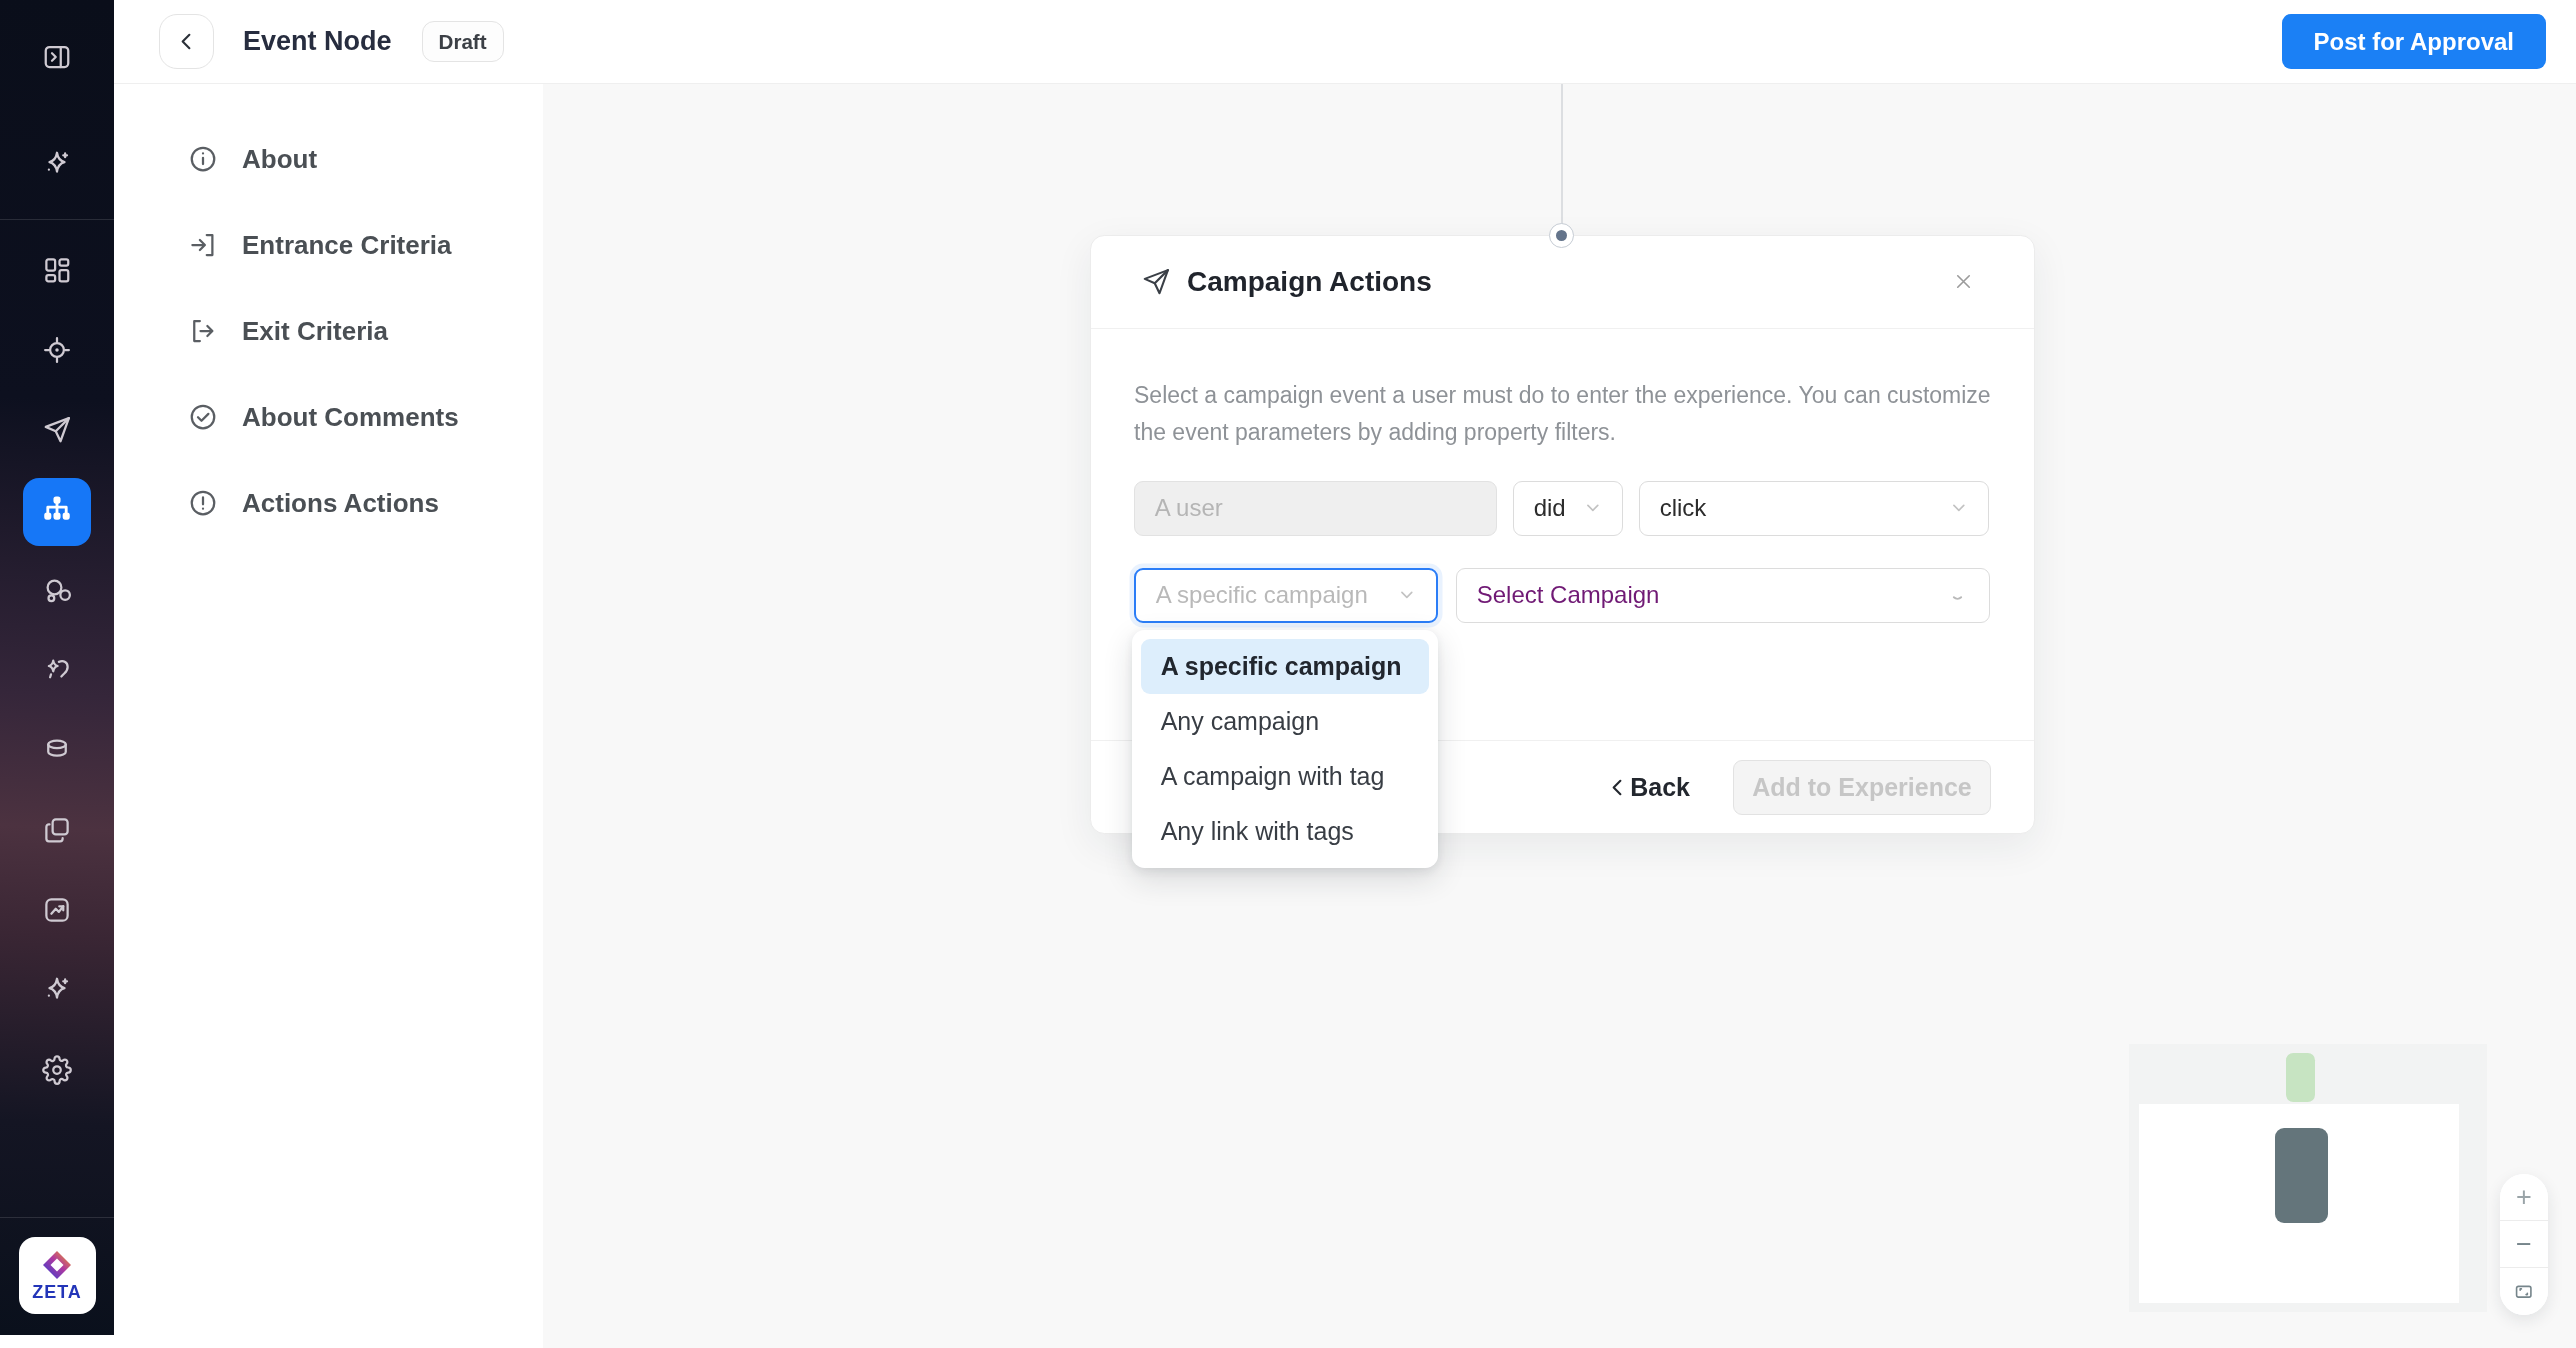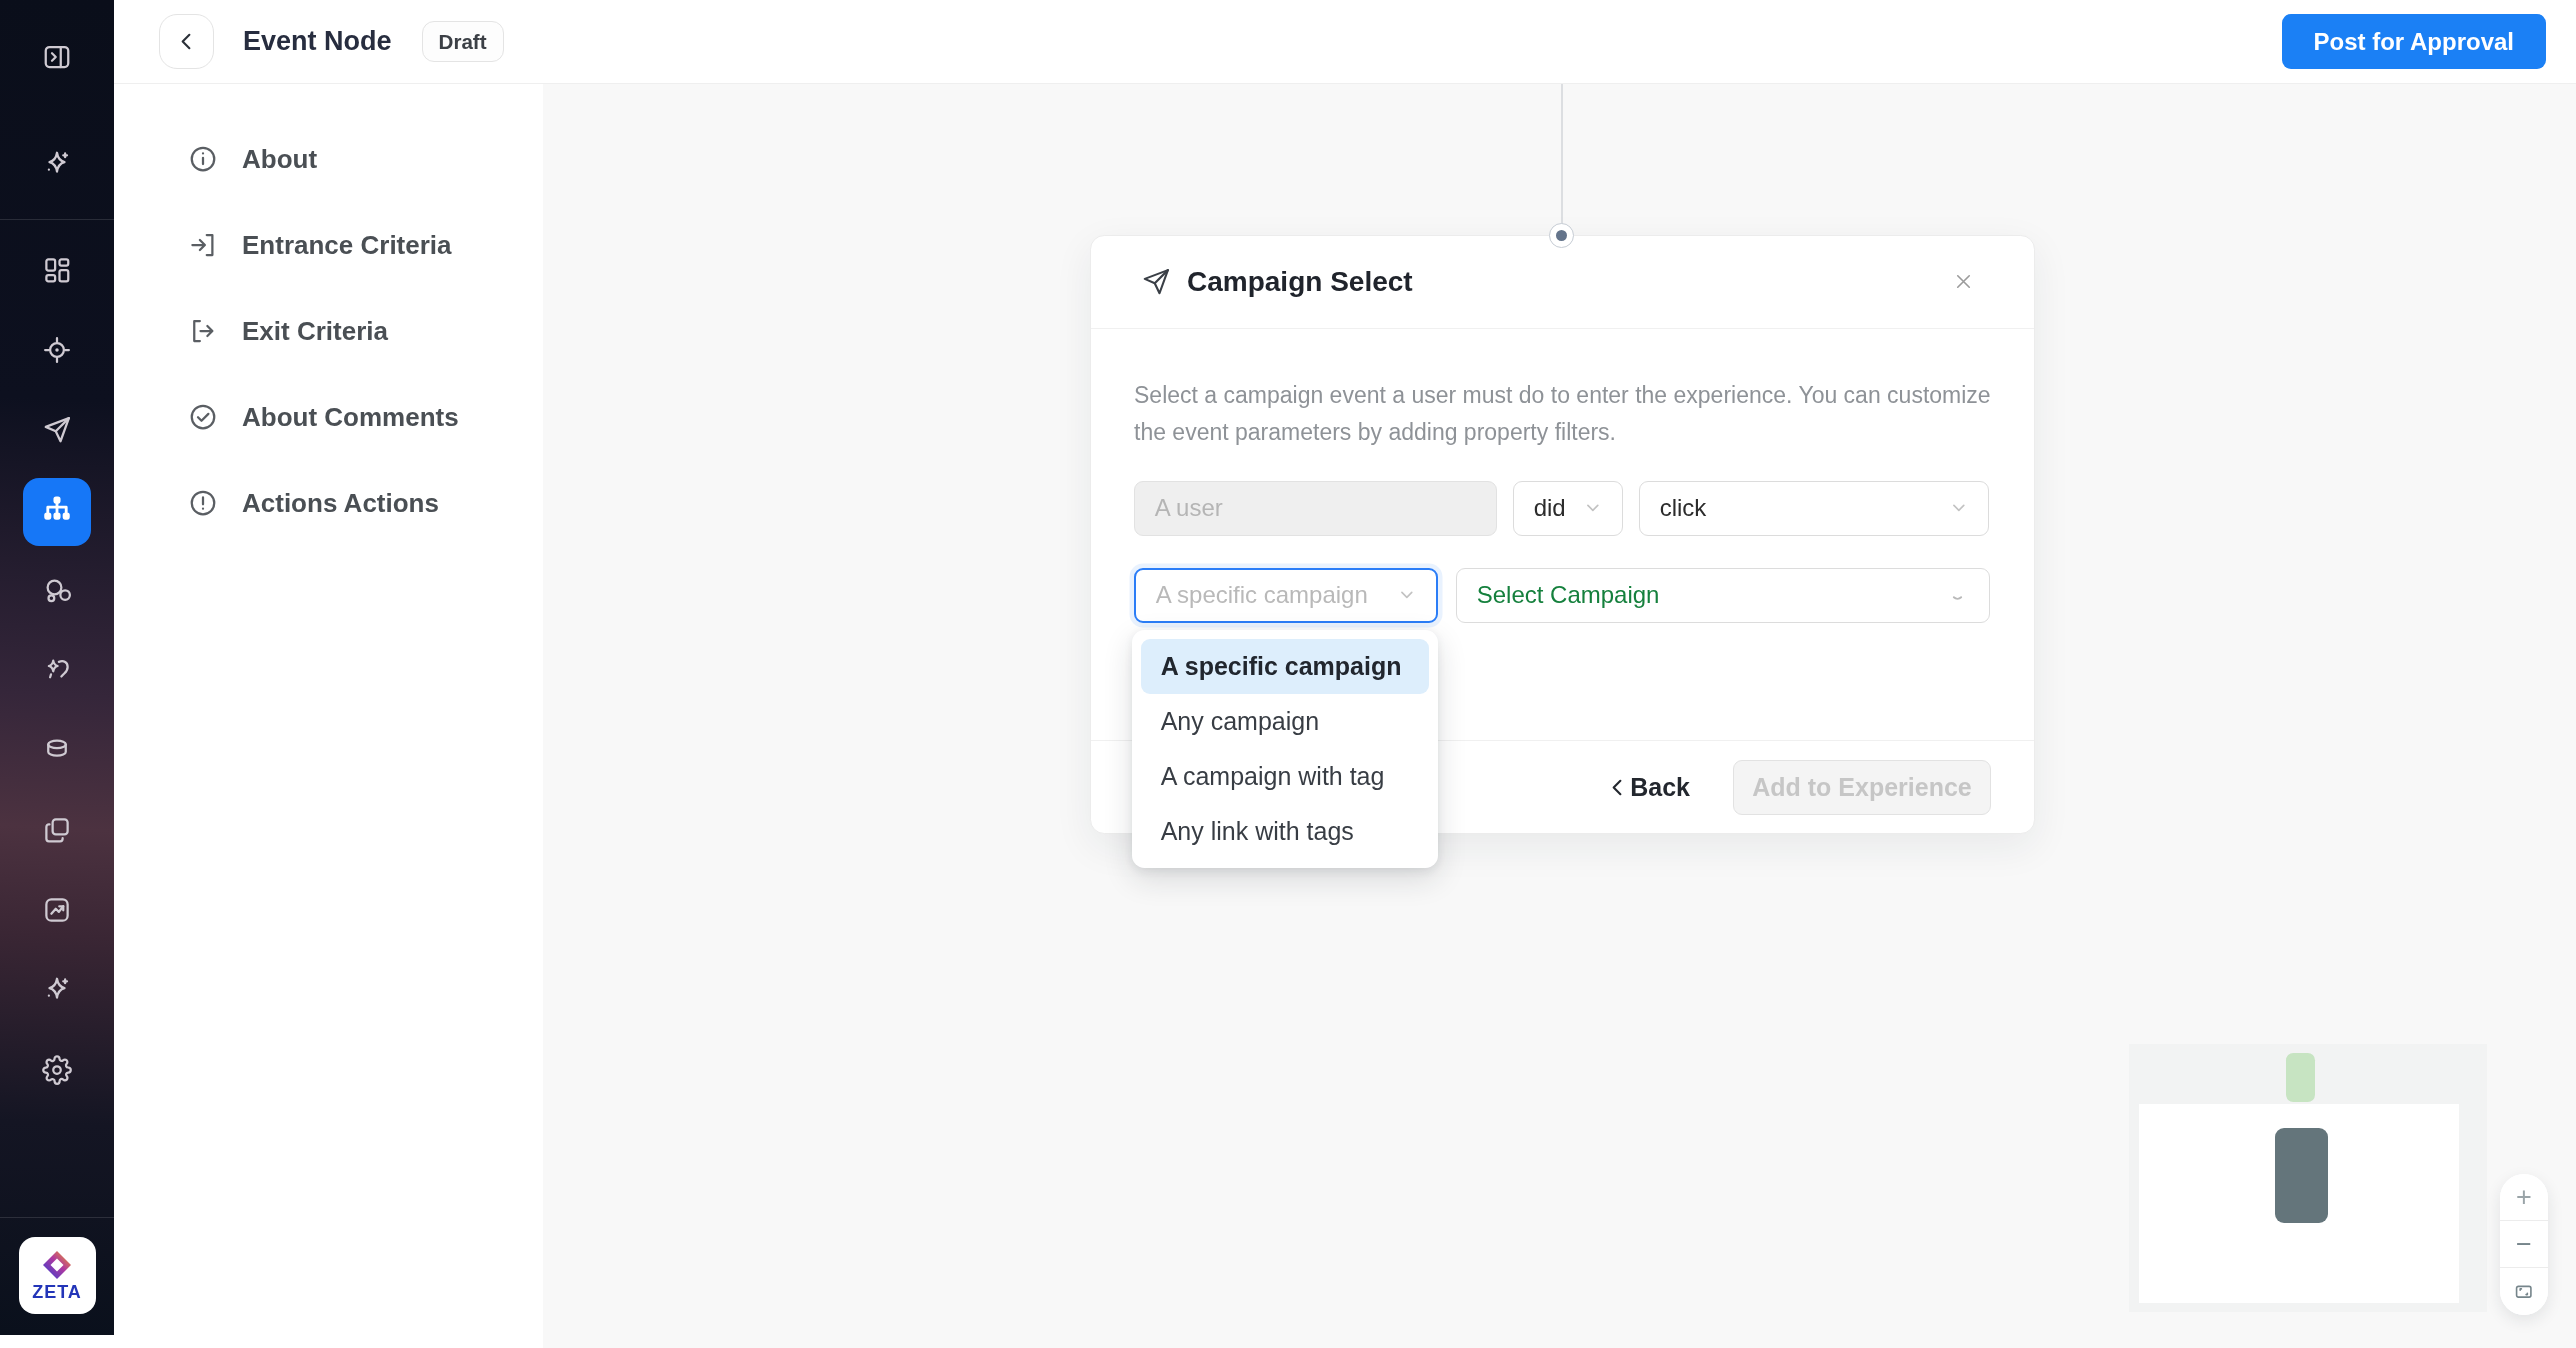--- a/index.html
+++ b/index.html
@@ -71,21 +71,21 @@
   .ctl-row1 { margin-top:29.5px; display:flex; gap:16px; }
   .ctl-row2 { margin-top:32px; display:flex; gap:18px; }
   .ctl { height:55px; border:1.8px solid #dcdcdc; border-radius:9px; background:#fff; display:flex; align-items:center;
     padding:0 19.7px; font-size:24px; color:#2c2c2c; cursor:pointer; position:relative; }
   .ctl .chev { margin-left:auto; width:19.7px; height:19.7px; color:#c2c2c2; display:flex; }
   .ctl .chev svg { width:19.7px; height:19.7px; }
   .ctl-disabled { width:363px; background:#efefef; border-color:#e2e2e2; color:#b5b5b5; cursor:not-allowed; }
   .ctl-did { width:110px; gap:7.2px; }
   .ctl-event { width:350px; }
   .ctl-type { width:304px; border:2.7px solid #2b7df7; box-shadow:0 0 0 4.5px rgba(43,125,247,.10); color:#b9b9b9; }
-  .ctl-campaign { width:534px; color:#15803d;gap:26px; }
+  .ctl-campaign { width:534px; color:#701a75;gap:26px; }
   .ctl-campaign .load { margin-left:auto; width:23px; height:23px; color:#b9b9b9; }
   .modal-footer { position:absolute; left:0; right:0; bottom:0; height:93px; border-top:1.8px solid #f0f0f0;
     display:flex; align-items:center; justify-content:flex-end; gap:43px; padding-right:43px; }
   .back-link { display:flex; align-items:center; gap:1px; font-size:25px; font-weight:700; color:#23272e; cursor:pointer; }
   .back-link svg { width:23px; height:23px; }
   .submit-btn { height:55px; width:258px; border:1.8px solid #e2e2e2; border-radius:9px; background:#f4f4f4;
     color:#c6c6c6; font-size:25px; font-weight:700; font-family:inherit; cursor:not-allowed; }
 
   
   .dropdown { position:absolute; left:589px; top:546px; width:306px; background:#ffffff; border-radius:12.5px;
@@ -283,21 +283,21 @@
   <div class="connector-dot"></div>
 
   <div class="modal">
     <div class="modal-header">
       <span class="mh-icon">
         <svg viewBox="0 0 24 24" fill="none" stroke="currentColor" stroke-width="1.7" stroke-linecap="round" stroke-linejoin="round">
           <path d="M21.5 2.5L11 13"></path>
             <path d="M21.5 2.5L14.8 21l-3.8-8-8-3.5 18.5-7z"></path>
         </svg>
       </span>
-      <span class="modal-title">Campaign Select</span>
+      <span class="modal-title">Campaign Actions</span>
       <span class="modal-close">
         <svg viewBox="0 0 24 24" fill="none" stroke="currentColor" stroke-width="1.7" stroke-linecap="round">
             <path d="M6 6l12 12M18 6L6 18"></path>
           </svg>
       </span>
     </div>
     <div class="modal-body">
       <div class="modal-desc">Select a campaign event a user must do to enter the experience. You can customize the event parameters by adding property filters.</div>
       <div class="ctl-row1">
         <div class="ctl ctl-disabled">

